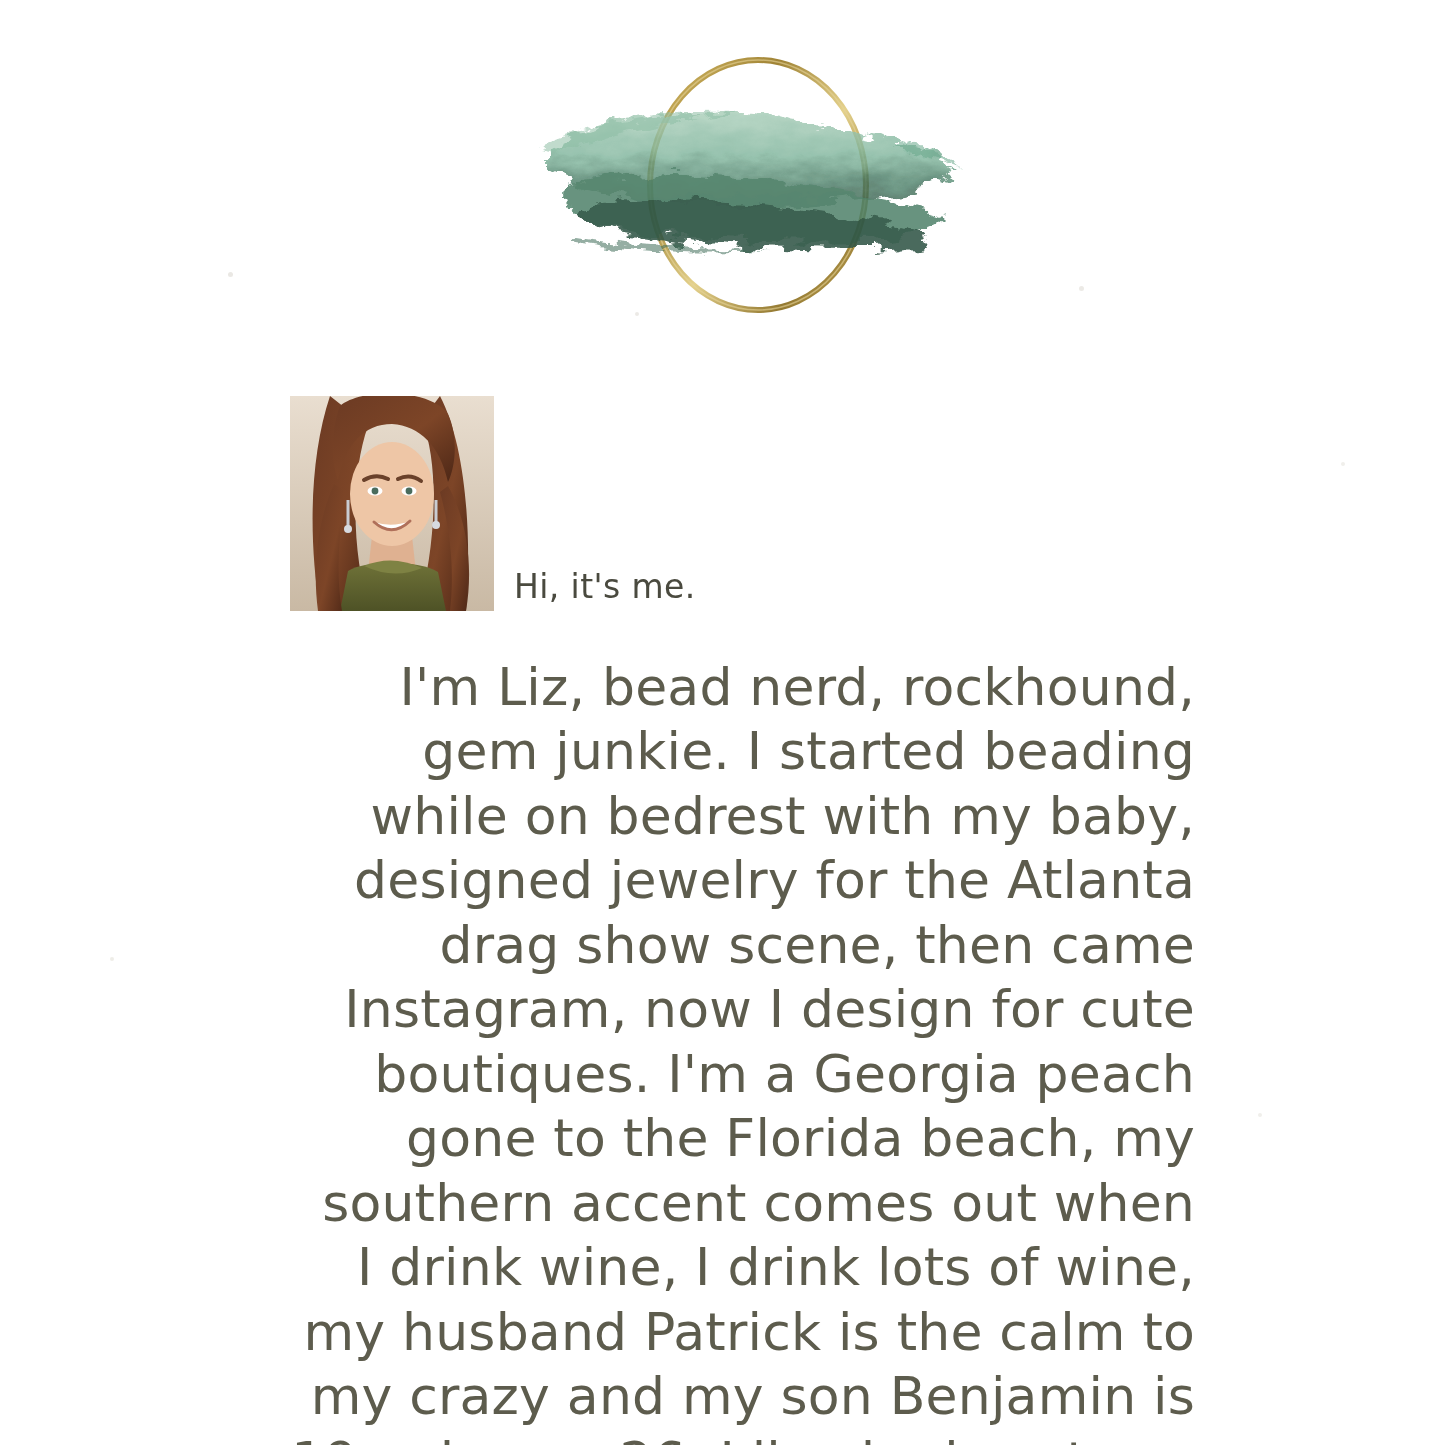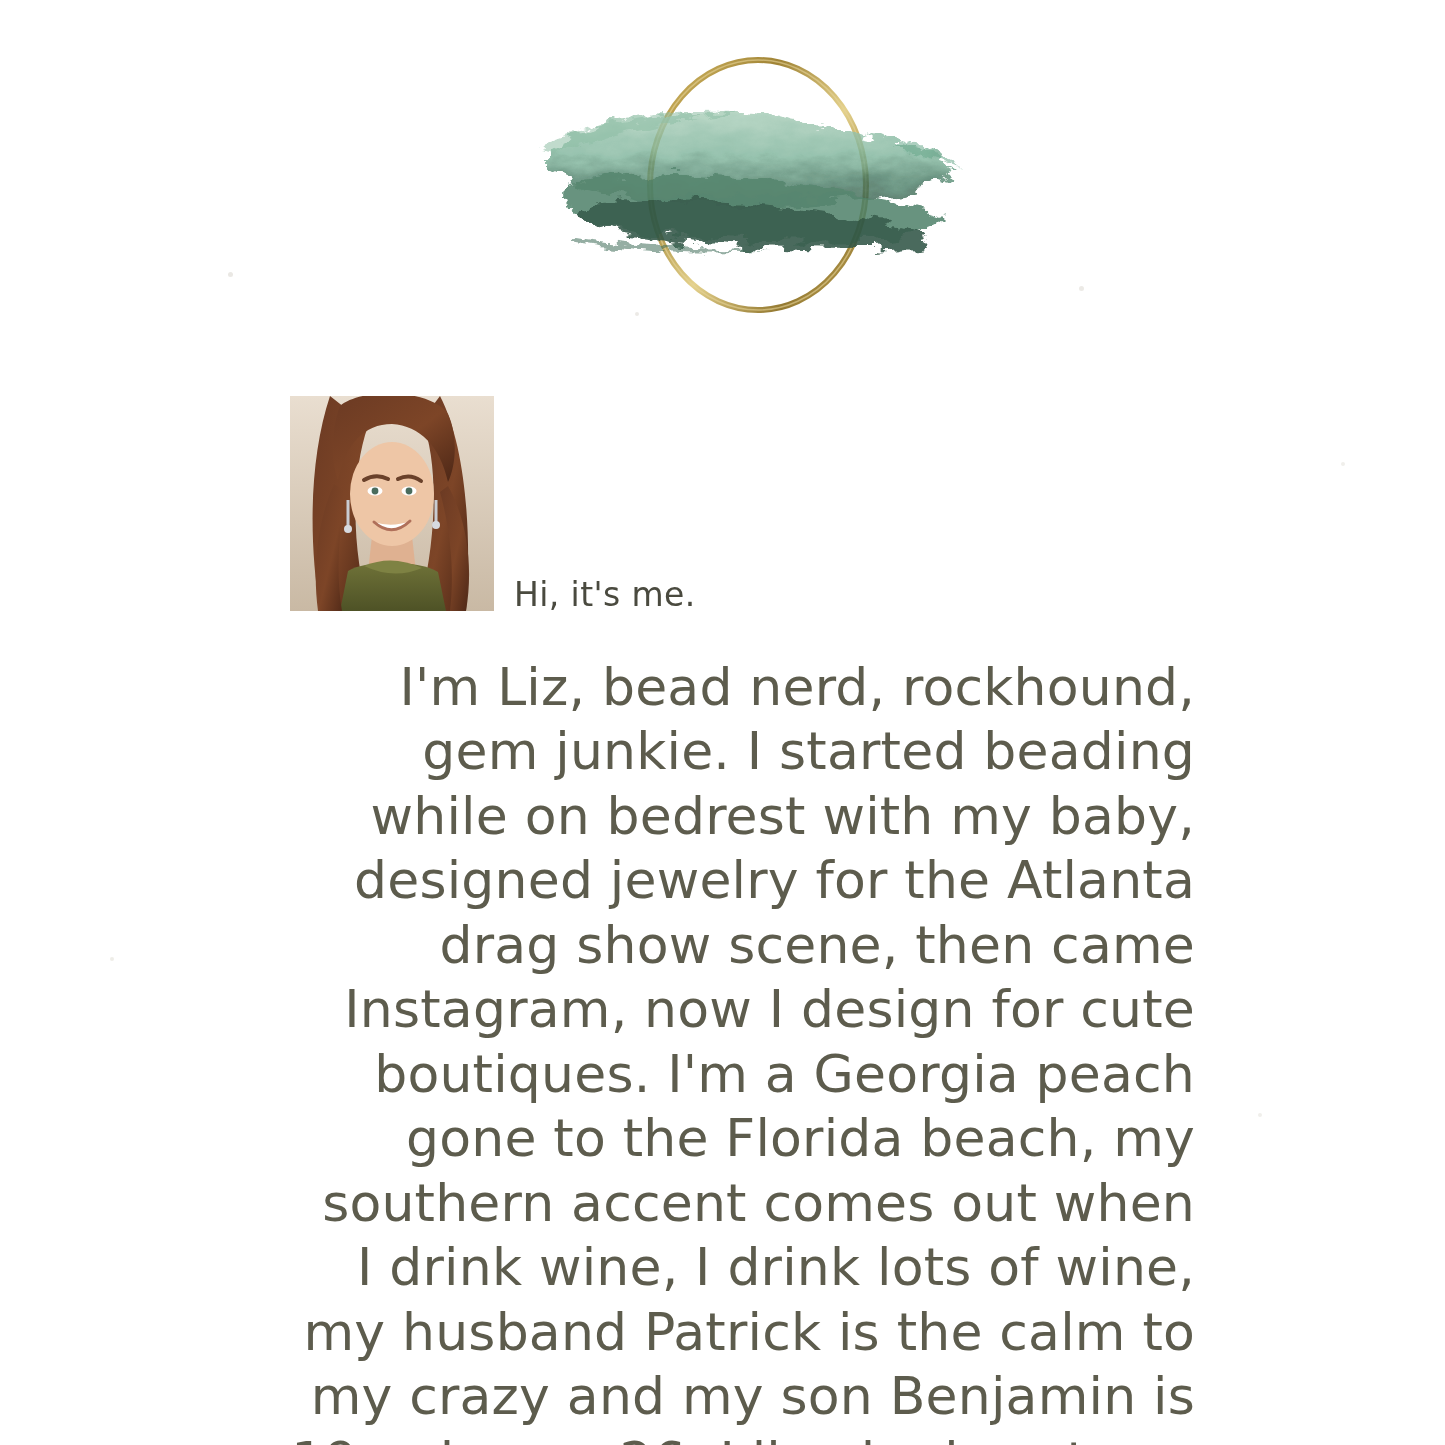--- a/index.html
+++ b/index.html
@@ -39,20 +39,21 @@
     width: 204px;
     height: 215px;
     overflow: hidden;
     position: relative;
     background: #d8c8b8;
   }
   .portrait svg { display: block; }
 
   .greeting {
     margin-left: 20px;
+    margin-bottom: 8px;
     font-size: 33px;
     line-height: 1;
     color: #4a4a3f;
     letter-spacing: 0.4px;
     white-space: nowrap;
     font-family: "DejaVu Sans", sans-serif;
   }
 
   
   .bio {

